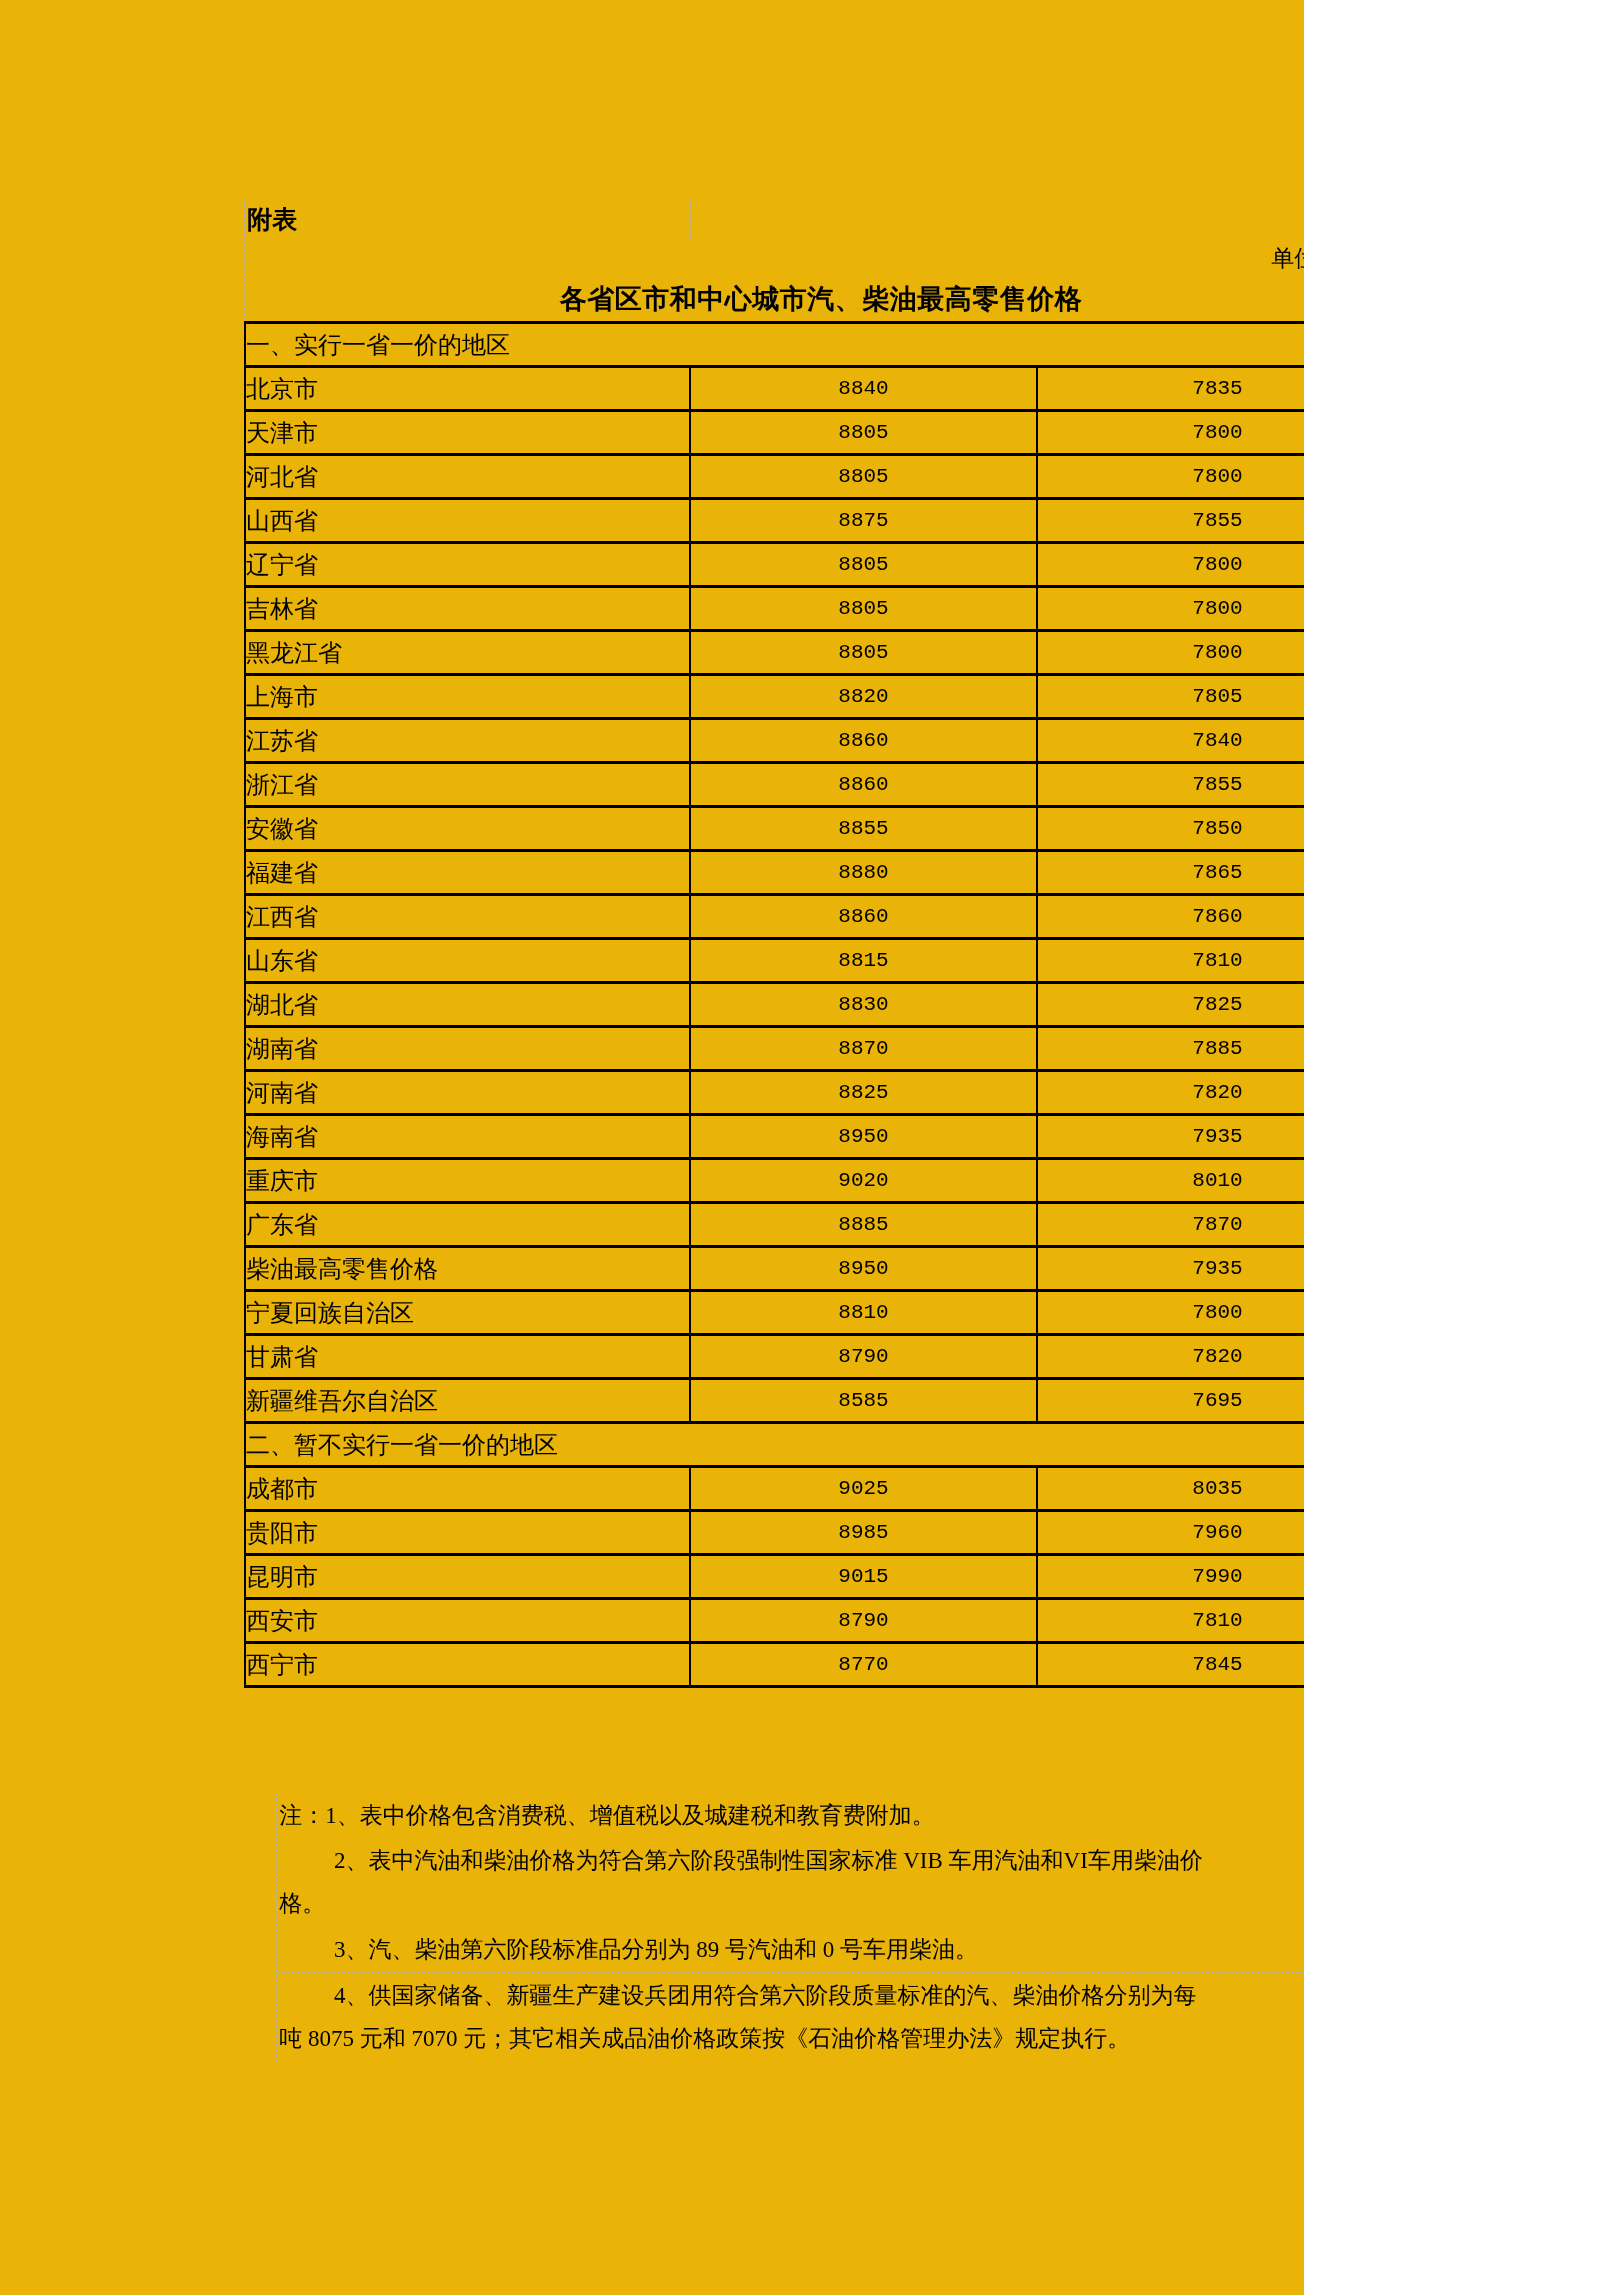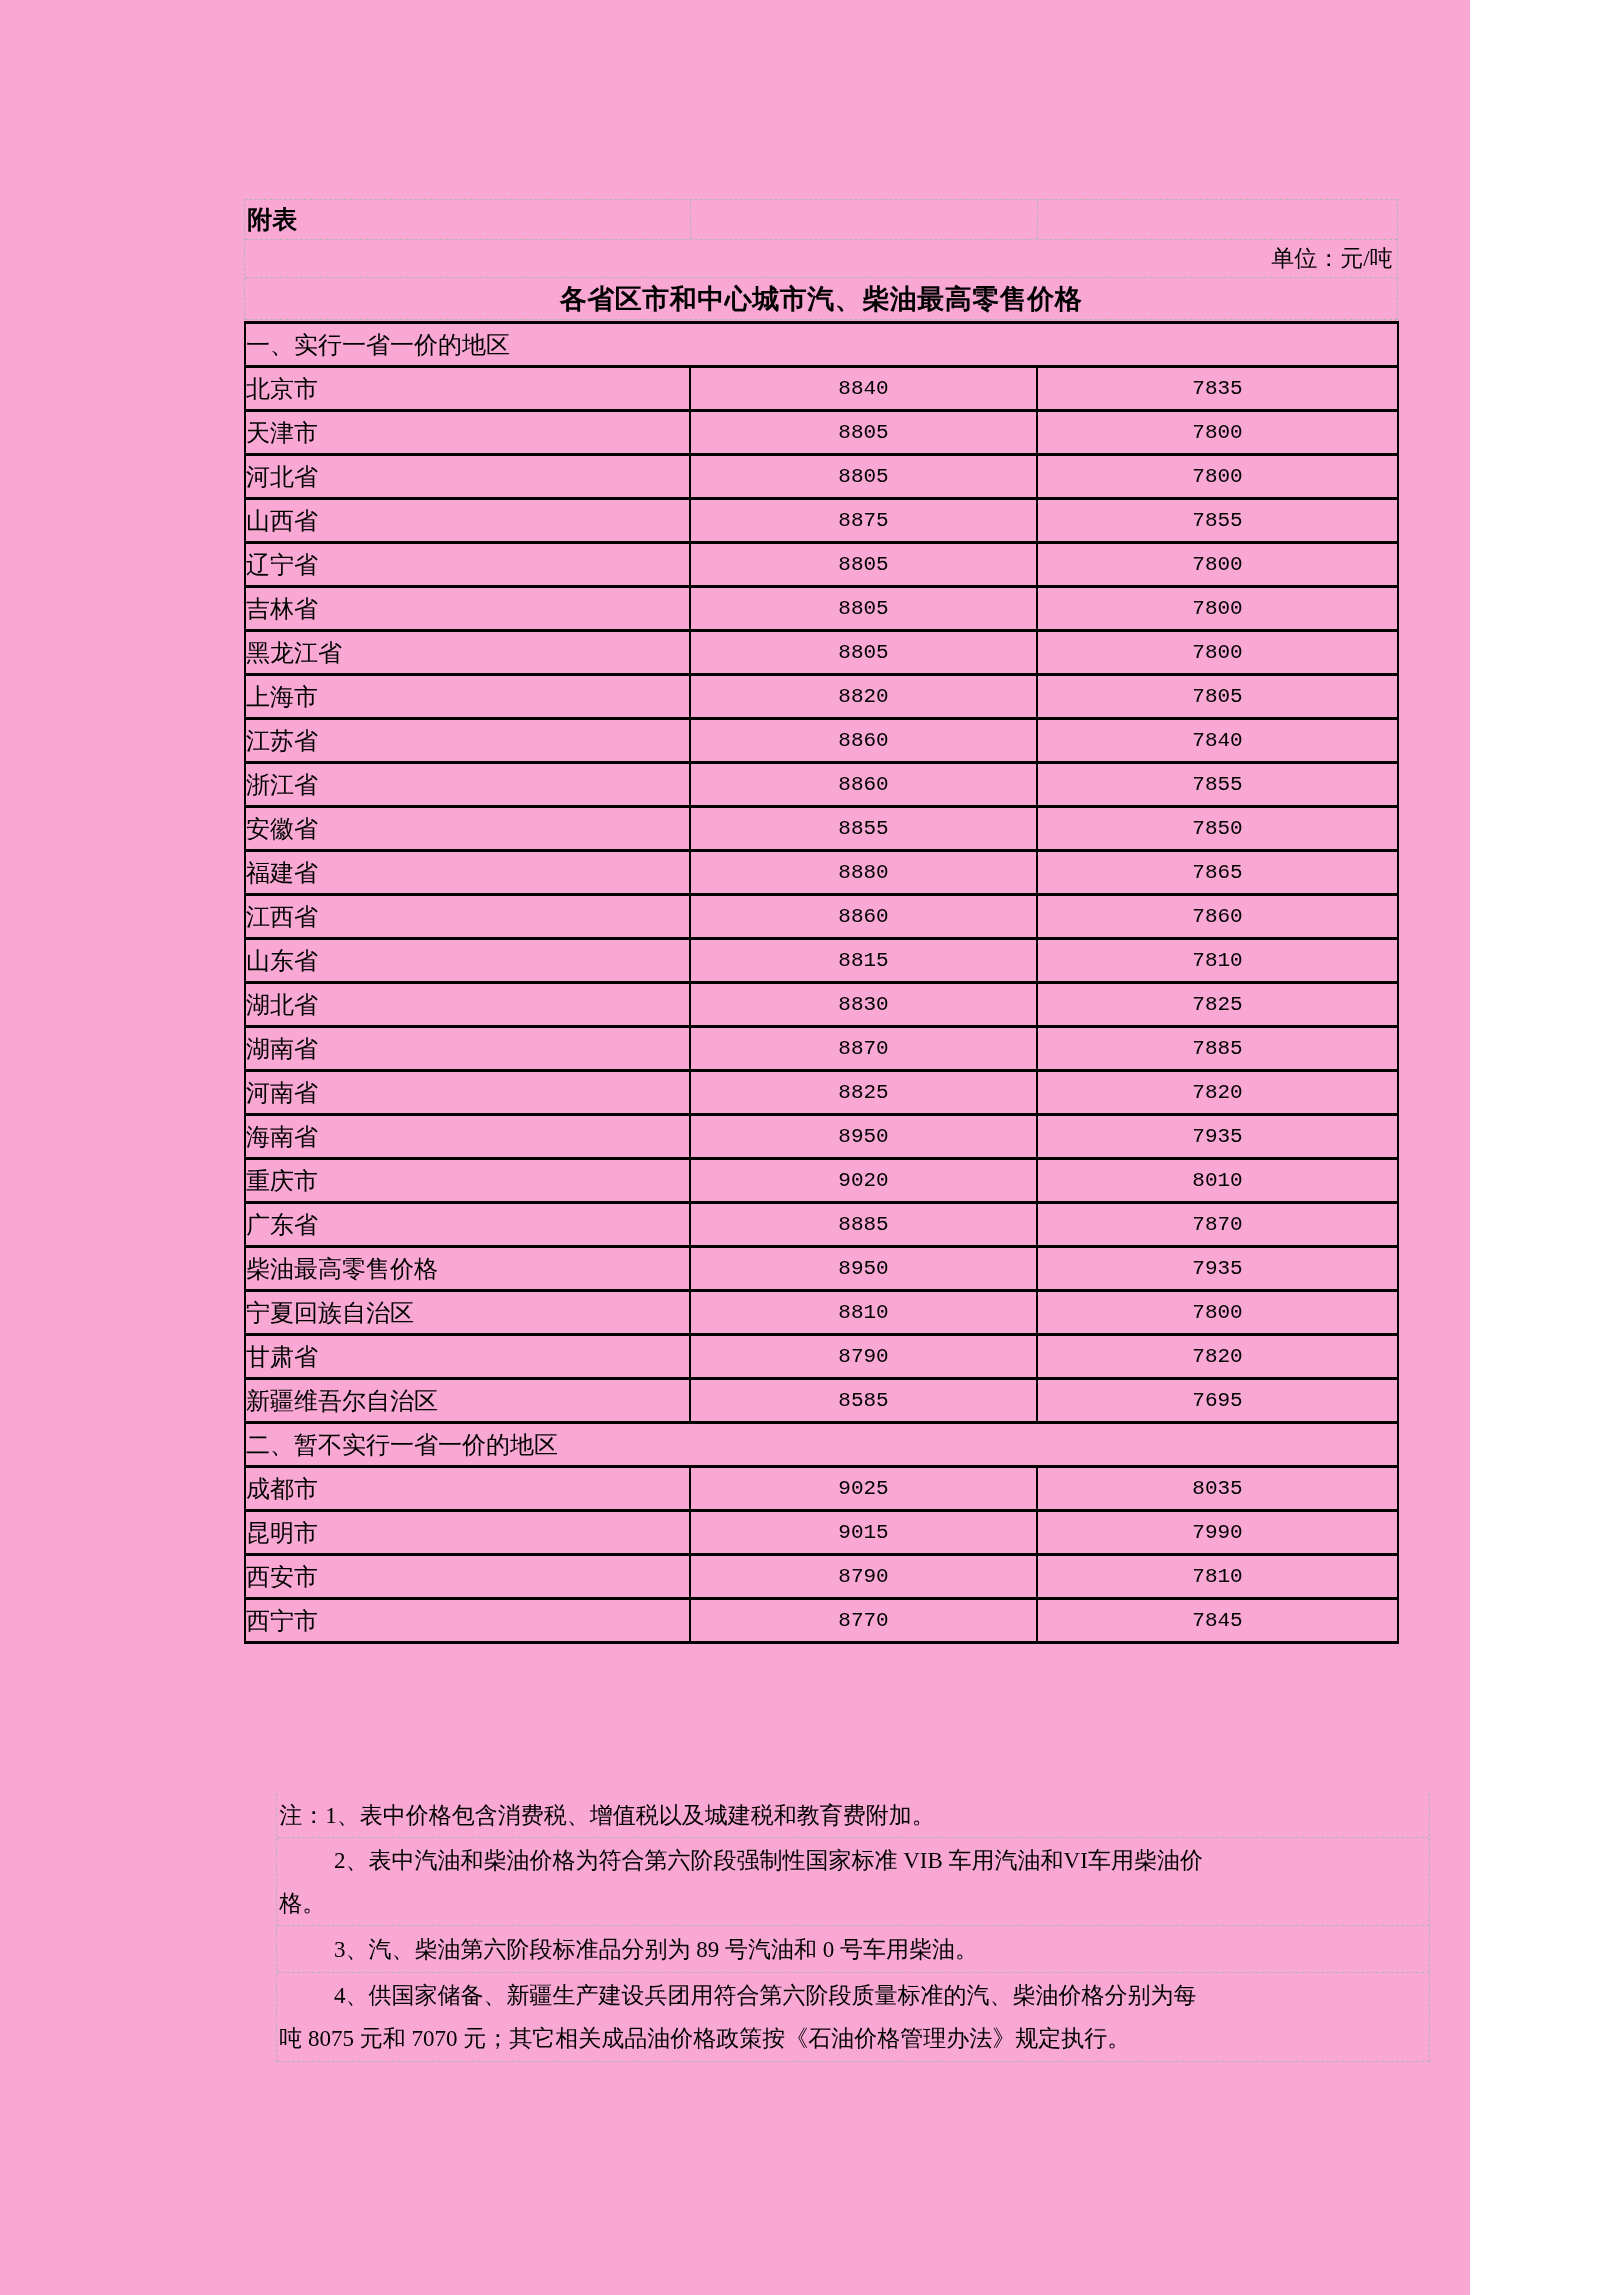--- a/index.html
+++ b/index.html
@@ -1,17 +1,17 @@
 <!DOCTYPE html>
 <html style="font-size:8.7px"><head>
 <meta charset="utf-8">
 <style>
   html,body{margin:0;padding:0;background:#ffffff;}
   .page{
-    position:relative;width:1470px;height:2295px;background:#f9a8d4;color:#000;
+    position:relative;width:1304px;height:2295px;background:#eab308;color:#000;
     font-family:"Liberation Serif","DejaVu Serif",serif;overflow:hidden;
   }
   
   .topgrid{
     position:absolute;left:244px;top:199px;width:1154px;box-sizing:border-box;
     border-top:1.1px dashed #b4b4b4;border-left:1.1px dashed #b4b4b4;border-right:1.1px dashed #b4b4b4;
   }
   .toprow{display:flex;align-items:center;border-bottom:1.1px dashed #b4b4b4;box-sizing:border-box;}
   .row-attach{height:40px;}
   .row-attach .cell-a{width:445px;height:100%;display:flex;align-items:center;box-sizing:border-box;padding-left:2.2px;}
@@ -206,20 +206,25 @@
       <tr class="section-row">
         <td colspan="3">二、暂不实行一省一价的地区</td>
       </tr>
 
       <tr class="data-row">
         <td class="region">成都市</td>
         <td class="num">9025</td>
         <td class="num">8035</td>
       </tr>
       <tr class="data-row">
+        <td class="region">贵阳市</td>
+        <td class="num">8985</td>
+        <td class="num">7960</td>
+      </tr>
+      <tr class="data-row">
         <td class="region">昆明市</td>
         <td class="num">9015</td>
         <td class="num">7990</td>
       </tr>
       <tr class="data-row">
         <td class="region">西安市</td>
         <td class="num">8790</td>
         <td class="num">7810</td>
       </tr>
       <tr class="data-row">

